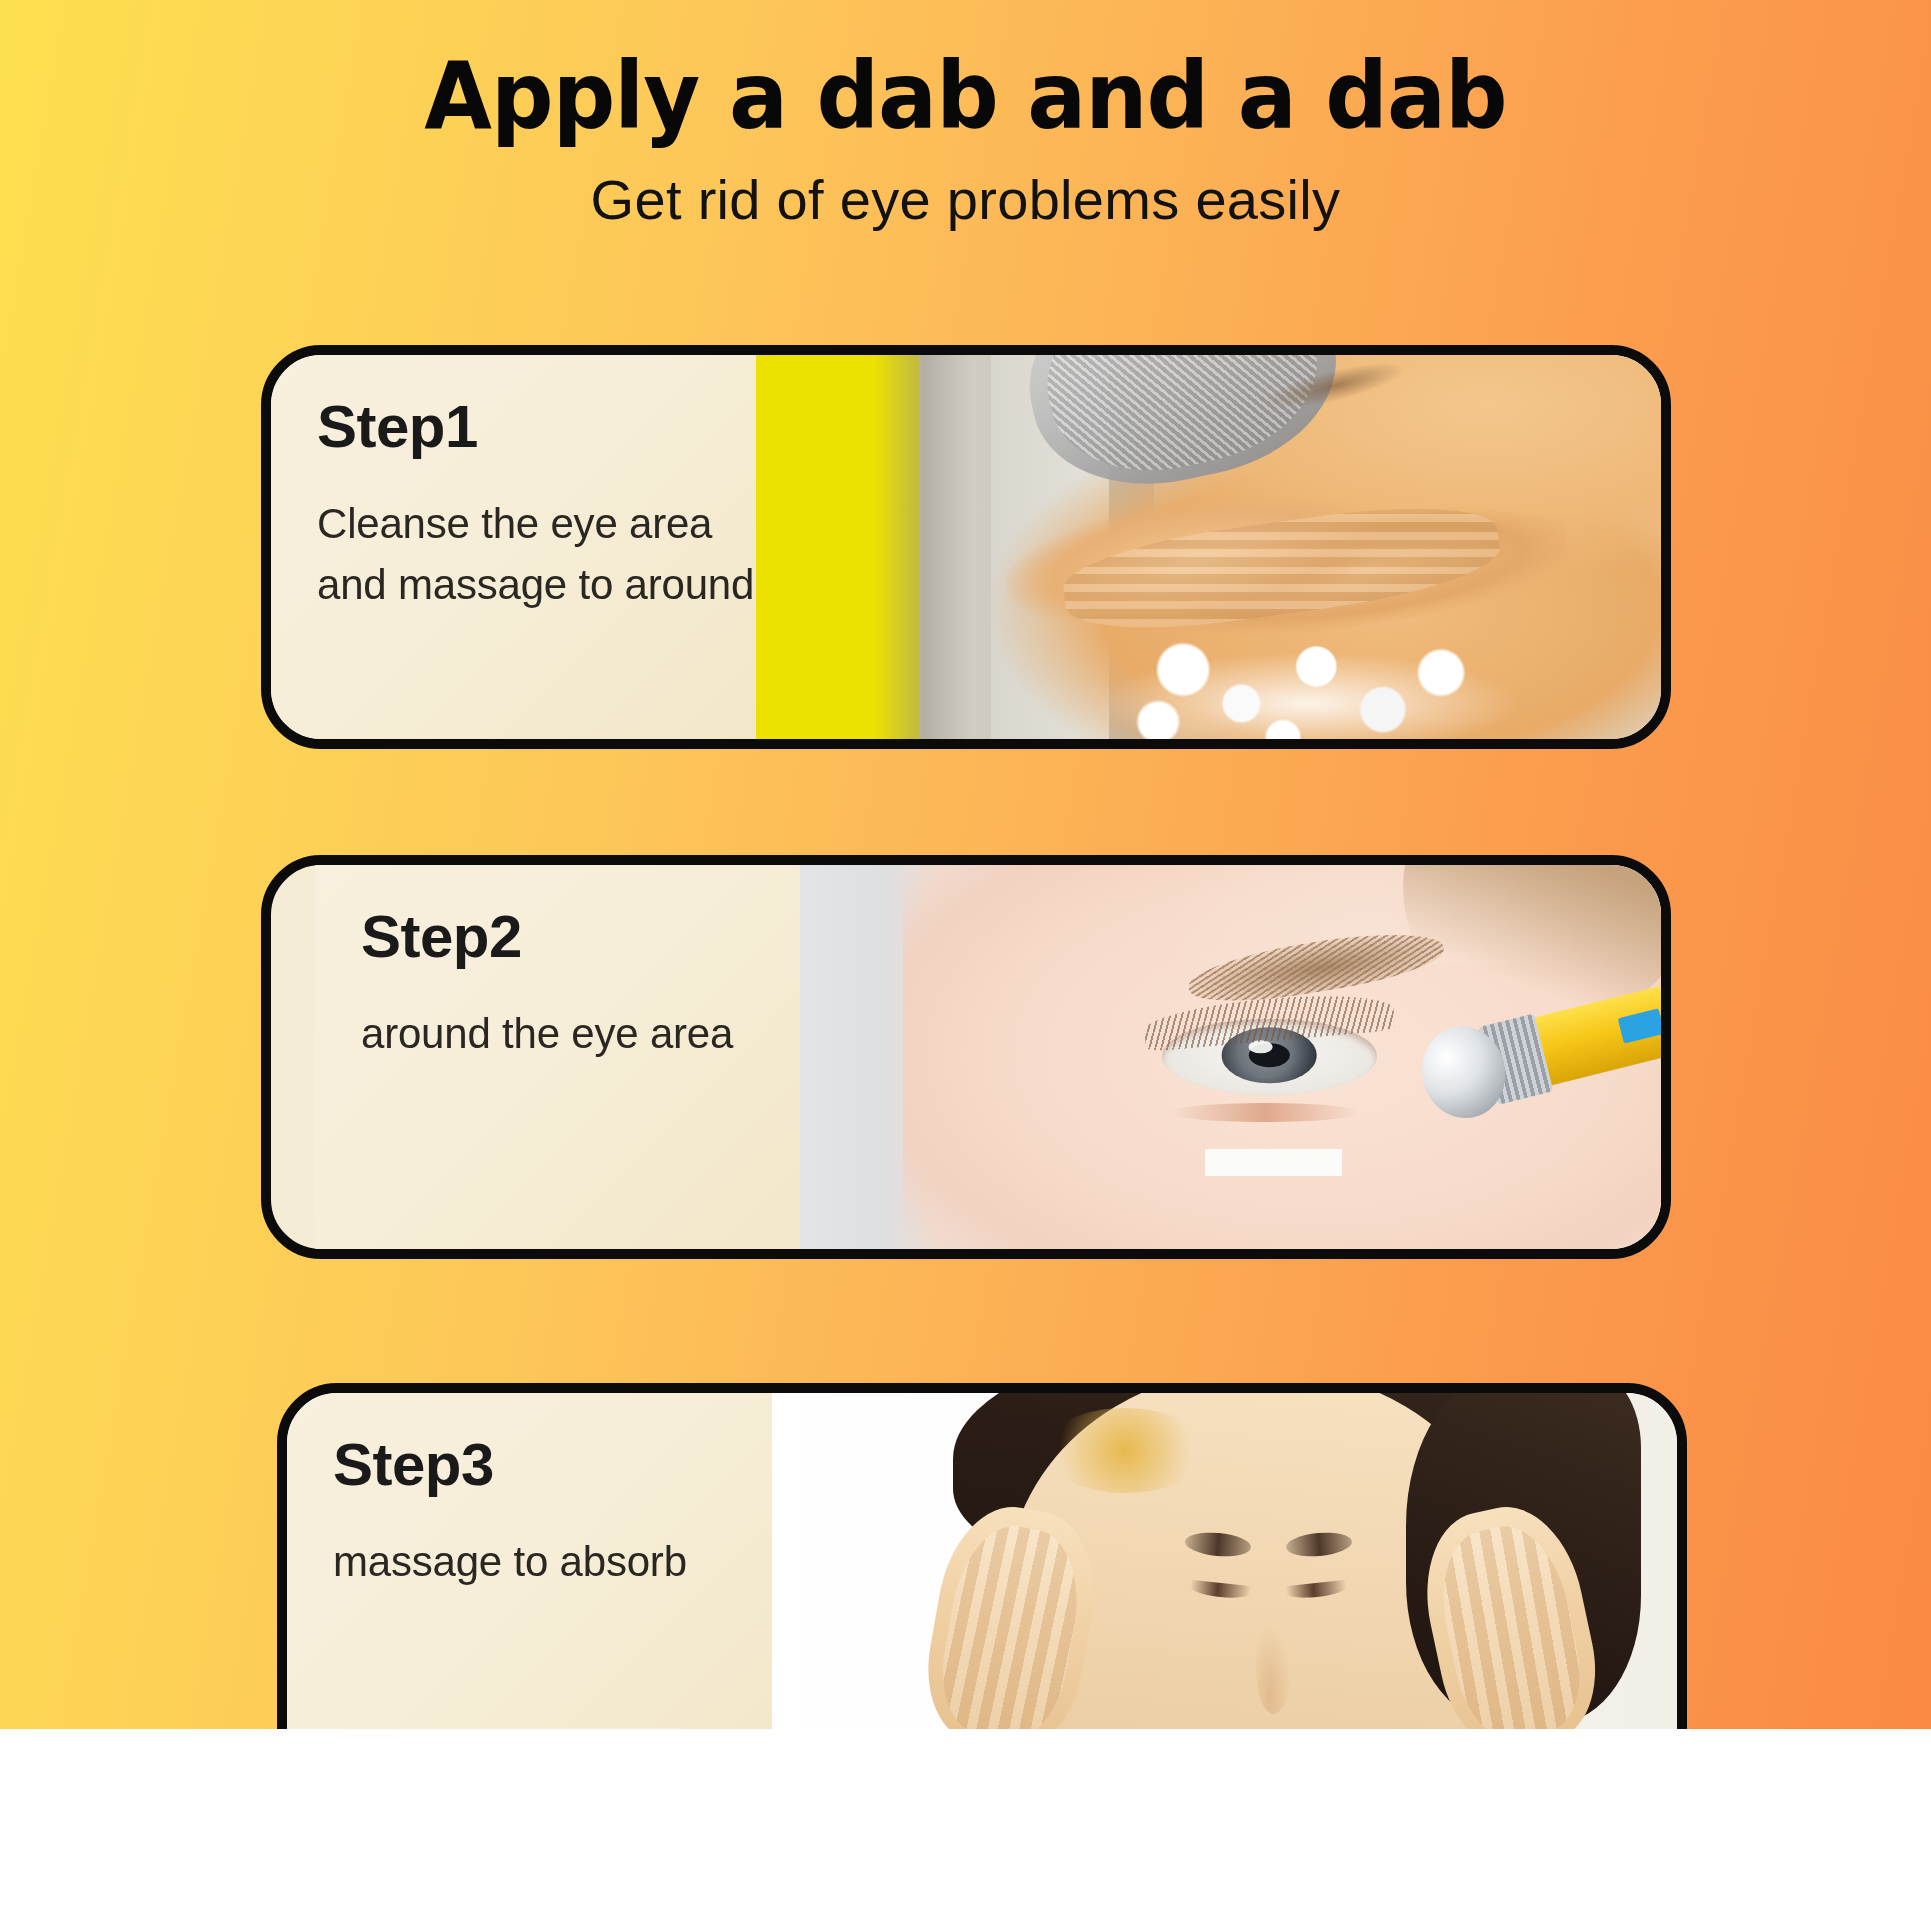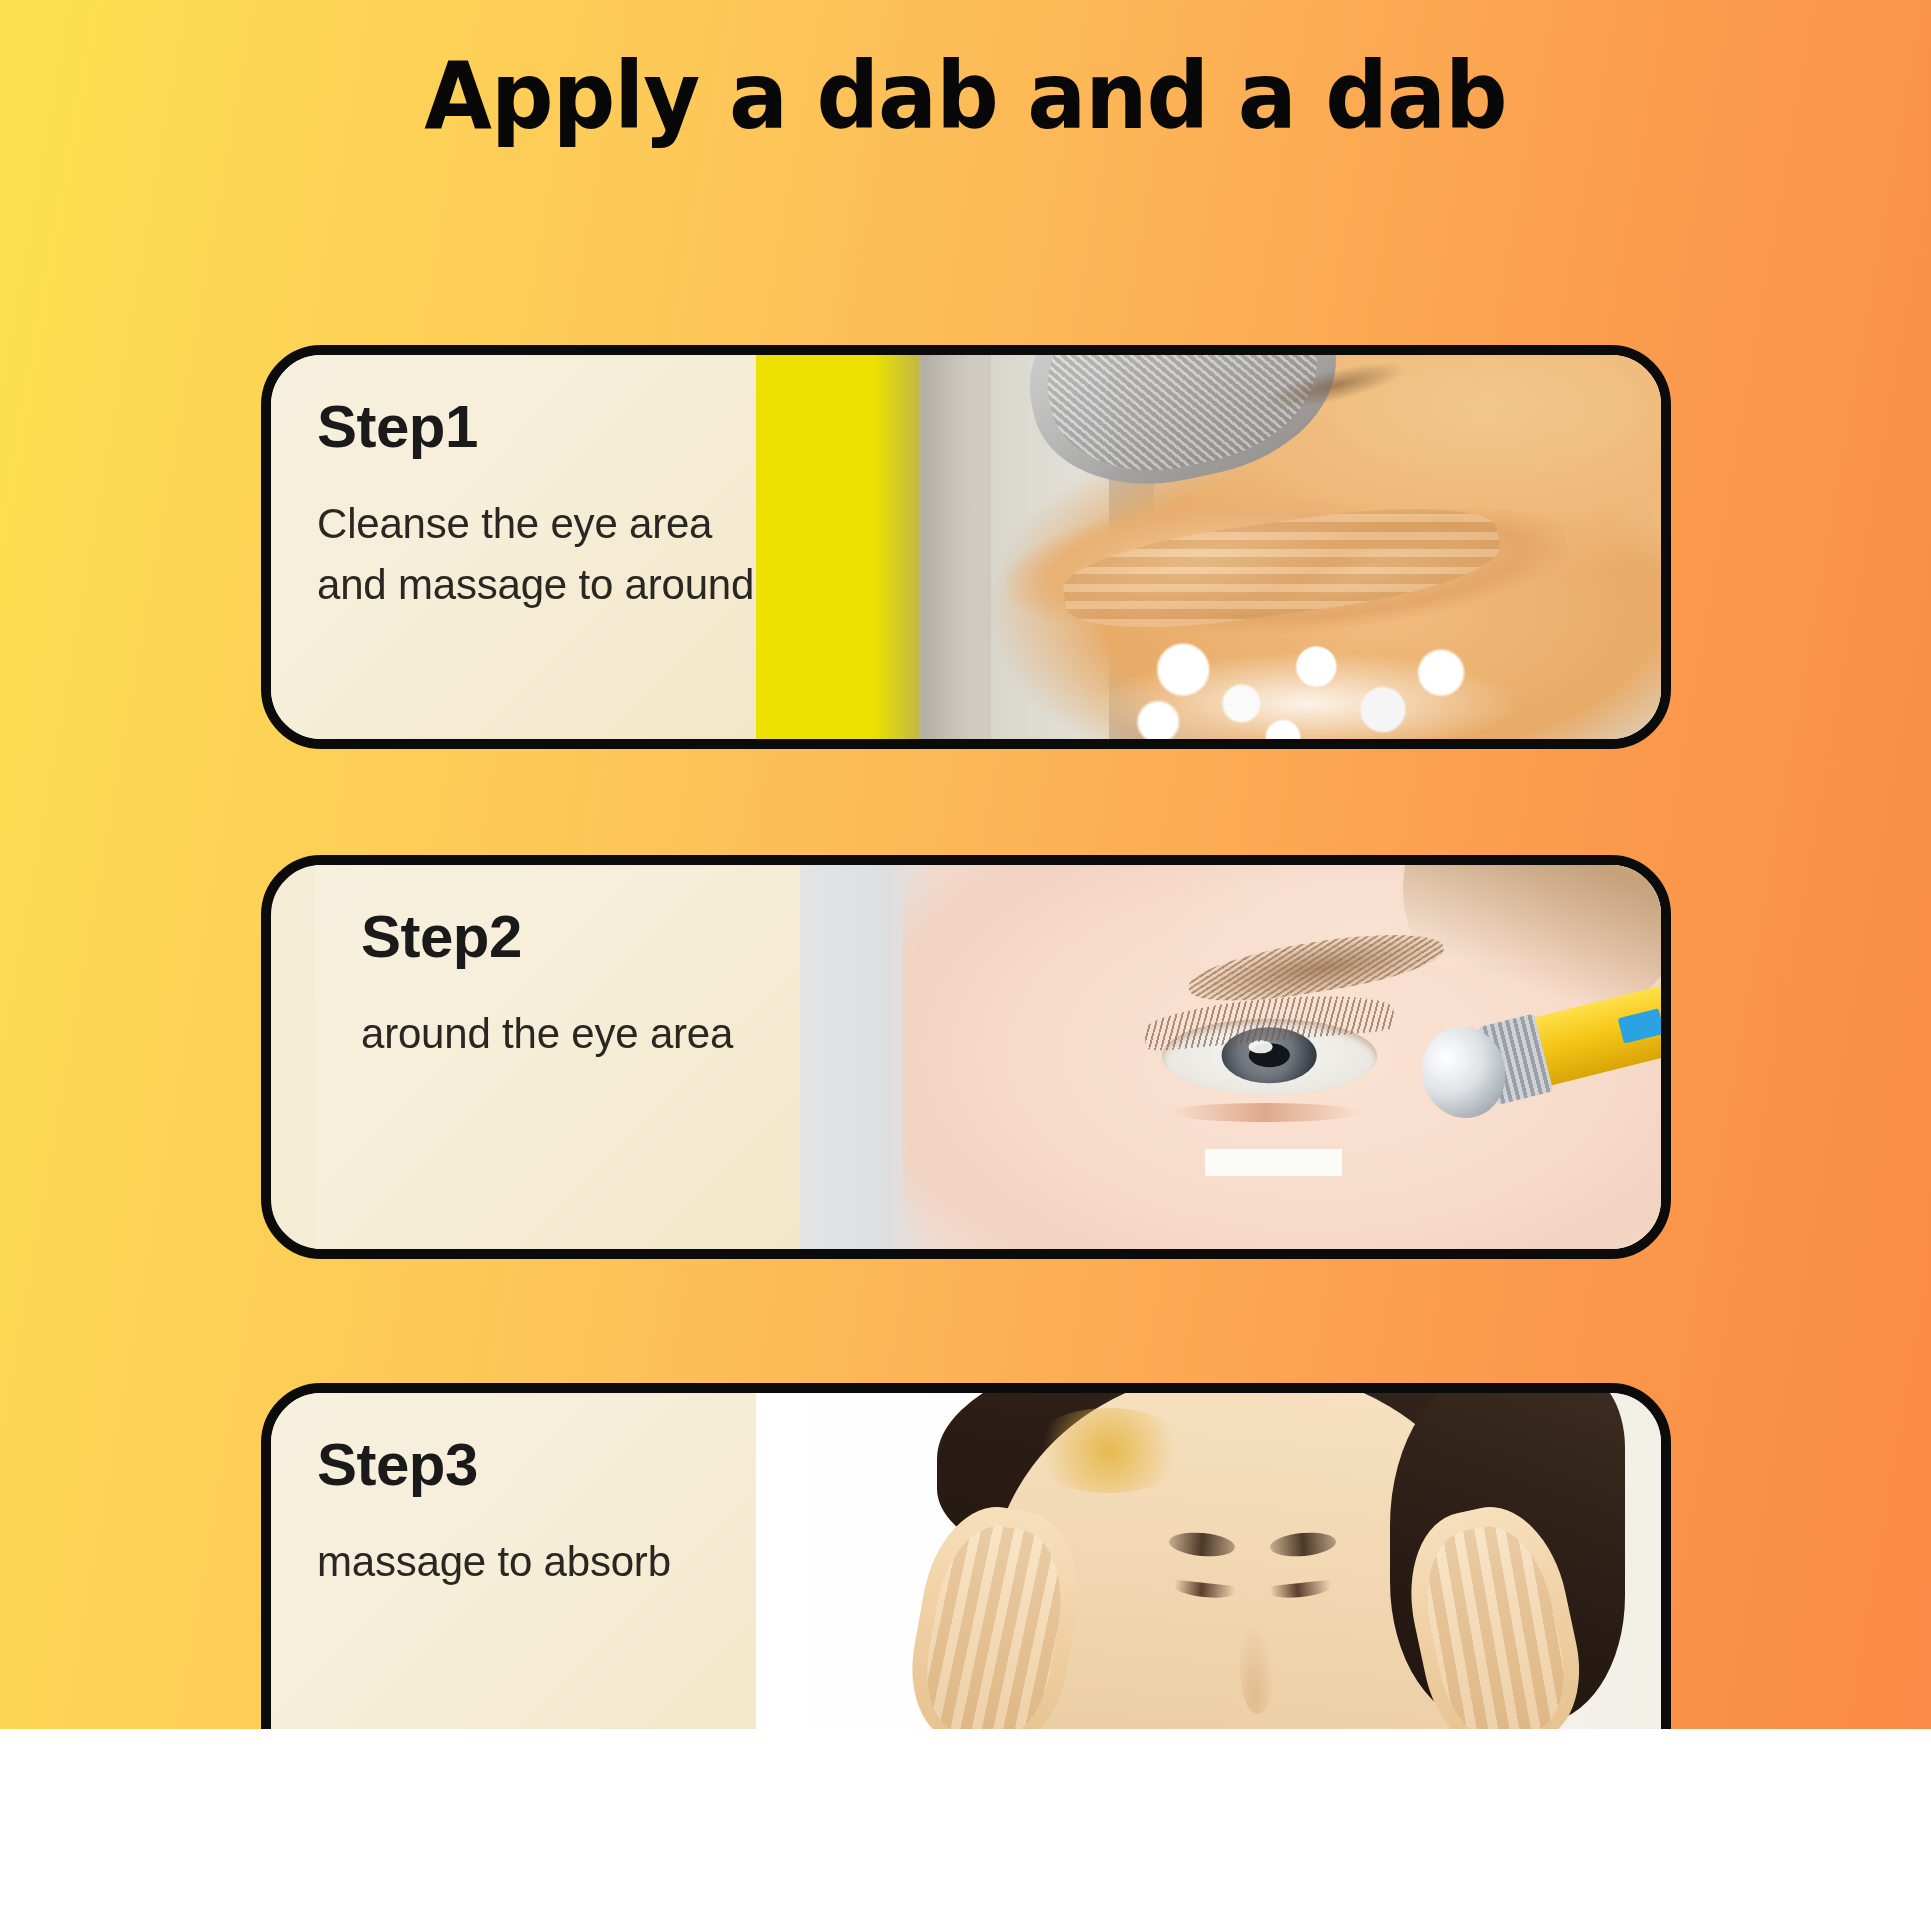--- a/index.html
+++ b/index.html
@@ -68,21 +68,21 @@
     width: 1410px;
     border: 10.6px solid #0b0b0b;
     border-radius: 60px;
     background: #f5ecd6;
     box-sizing: border-box;
     overflow: hidden;
     display: flex;
   }
   .card-1 { top: 345px;  height: 404px; }
   .card-2 { top: 855px;  height: 404px; padding-left: 44px; }
-  .card-3 { top: 1383px; height: 404px; }
+  .card-3 { top: 1383px; height: 404px; margin-left: 16px; }
 
   .card-text {
     position: relative;
     width: 485px;
     flex: 0 0 485px;
     background: linear-gradient(135deg, #f7f0de 0%, #f6eed8 45%, #f3e7c9 100%);
     padding: 42px 0 0 46px;
     box-sizing: border-box;
     z-index: 2;
   }
@@ -467,20 +467,21 @@
     background: radial-gradient(circle, #e7b94e 0%, rgba(231,185,78,.35) 48%, rgba(231,185,78,0) 72%);
   }
 </style>
 </head>
 <body>
 
 <div id="poster">
 
   <div class="header">
     <h1 class="headline">Apply a dab and a dab</h1>
+    <p class="subhead">Get rid of eye problems easily</p>
   </div>
 
   <div class="card card-1">
     <div class="card-text">
       <div class="step-label">Step1</div>
       <div class="step-desc">
         <span class="line">Cleanse the eye area</span>
         <span class="line">and massage to around</span>
       </div>
     </div>

